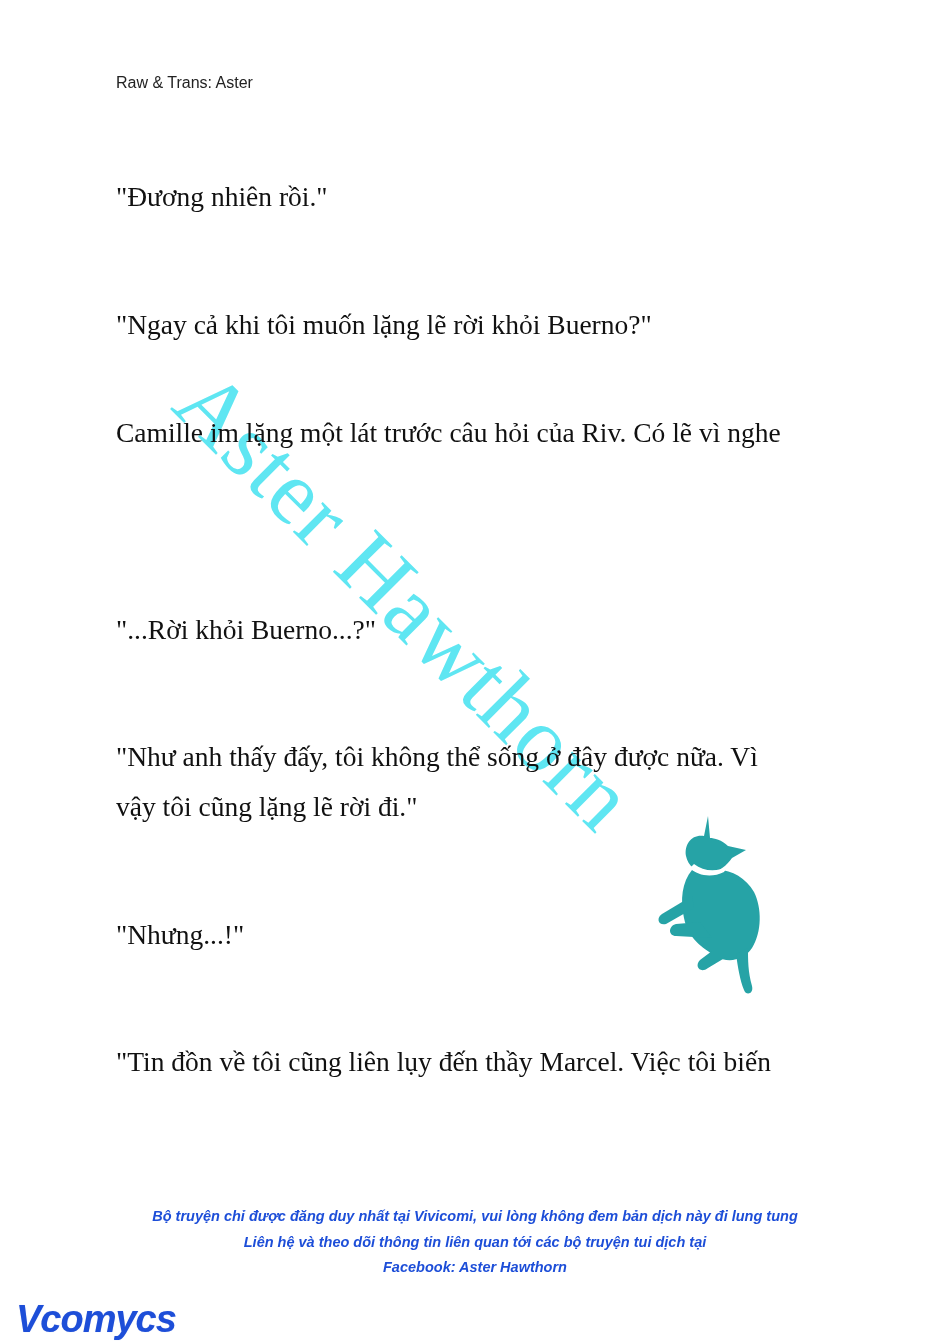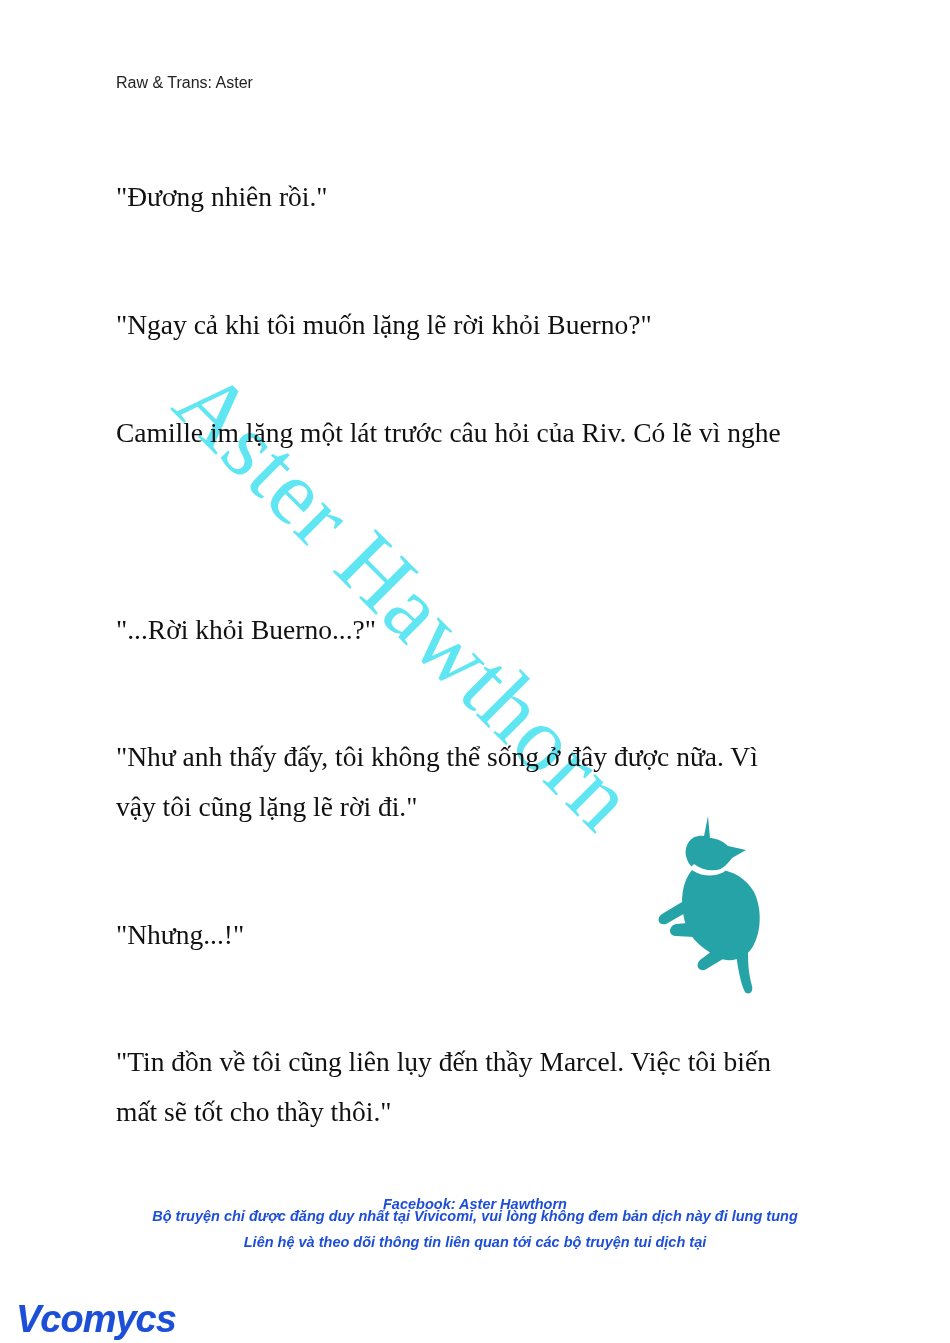--- a/index.html
+++ b/index.html
@@ -99,21 +99,20 @@
   </div>
   <div class="para" style="top:732px;">
     <div>"Như anh thấy đấy, tôi không thể sống ở đây được nữa. Vì</div>
     <div>vậy tôi cũng lặng lẽ rời đi."</div>
   </div>
   <div class="para" style="top:910px;">
     <div>"Nhưng...!"</div>
   </div>
   <div class="para" style="top:1037px;">
     <div>"Tin đồn về tôi cũng liên lụy đến thầy Marcel. Việc tôi biến</div>
-    <div>mất sẽ tốt cho thầy thôi."</div>
   </div>
 </div>
 
 <svg class="cat" viewBox="0 0 135 190" xmlns="http://www.w3.org/2000/svg">
   <g fill="#26a3a6">
 
     <path d="M60 8 L56 28 C44 26 36 36 38 48 C40 58 48 64 58 64 C70 66 78 58 84 50 L98 42 L80 38 C74 32 66 30 62 30 Z"></path>
 
     <path d="M44 62 C34 74 32 92 36 110 C40 130 54 140 68 148 C80 156 96 152 104 140 C114 124 114 100 106 84 C98 70 84 62 70 62 C62 66 52 66 44 62 Z"></path>
 
@@ -124,15 +123,15 @@
     <path d="M68 140 L52 152 C46 158 52 166 60 160 L80 148 Z"></path>
 
     <path d="M88 146 C90 160 92 172 96 182 C98 188 106 186 104 178 C100 164 100 152 100 140 Z"></path>
   </g>
 
   <path d="M42 60 C50 68 64 70 76 64 L80 58 C70 64 56 64 46 56 Z" fill="#ffffff"></path>
 </svg>
 
 <div class="footer" style="top:1208px;">Bộ truyện chỉ được đăng duy nhất tại Vivicomi, vui lòng không đem bản dịch này đi lung tung</div>
 <div class="footer" style="top:1234px;">Liên hệ và theo dõi thông tin liên quan tới các bộ truyện tui dịch tại</div>
-<div class="footer" style="top:1196px;font-style:italic;">Facebook: Aster Hawthorn</div>
+<div class="footer" style="top:1259px;font-style:italic;">Facebook: Aster Hawthorn</div>
 
 <div class="logo">Vcomycs</div>
 
 </body></html>

